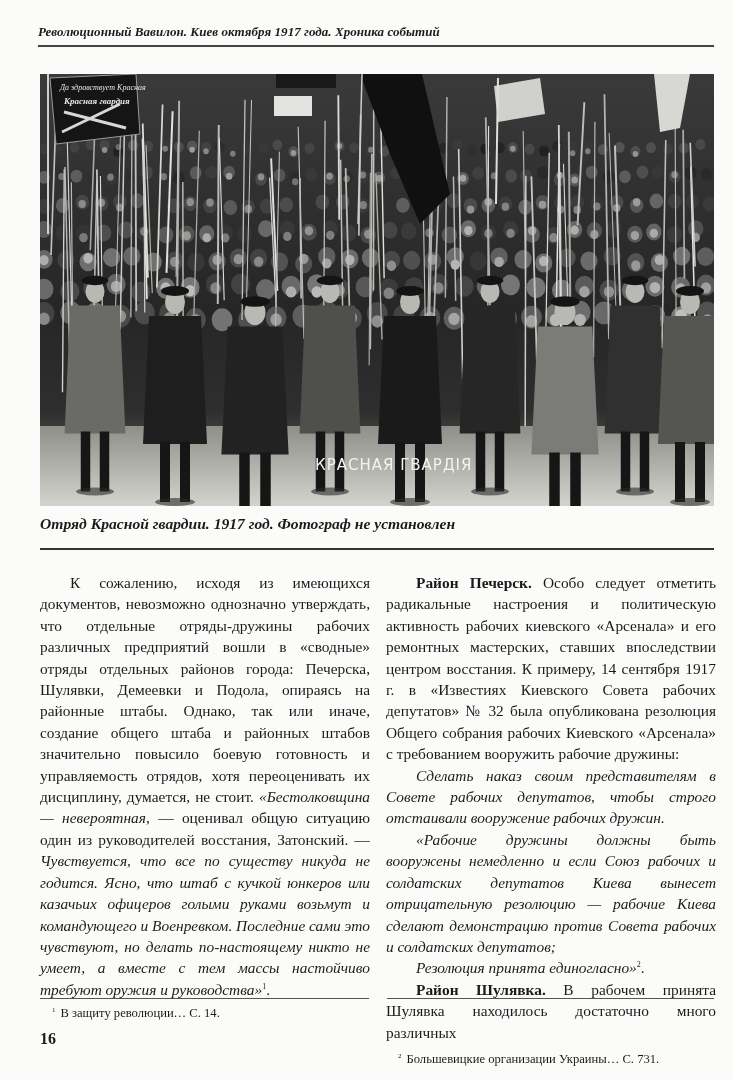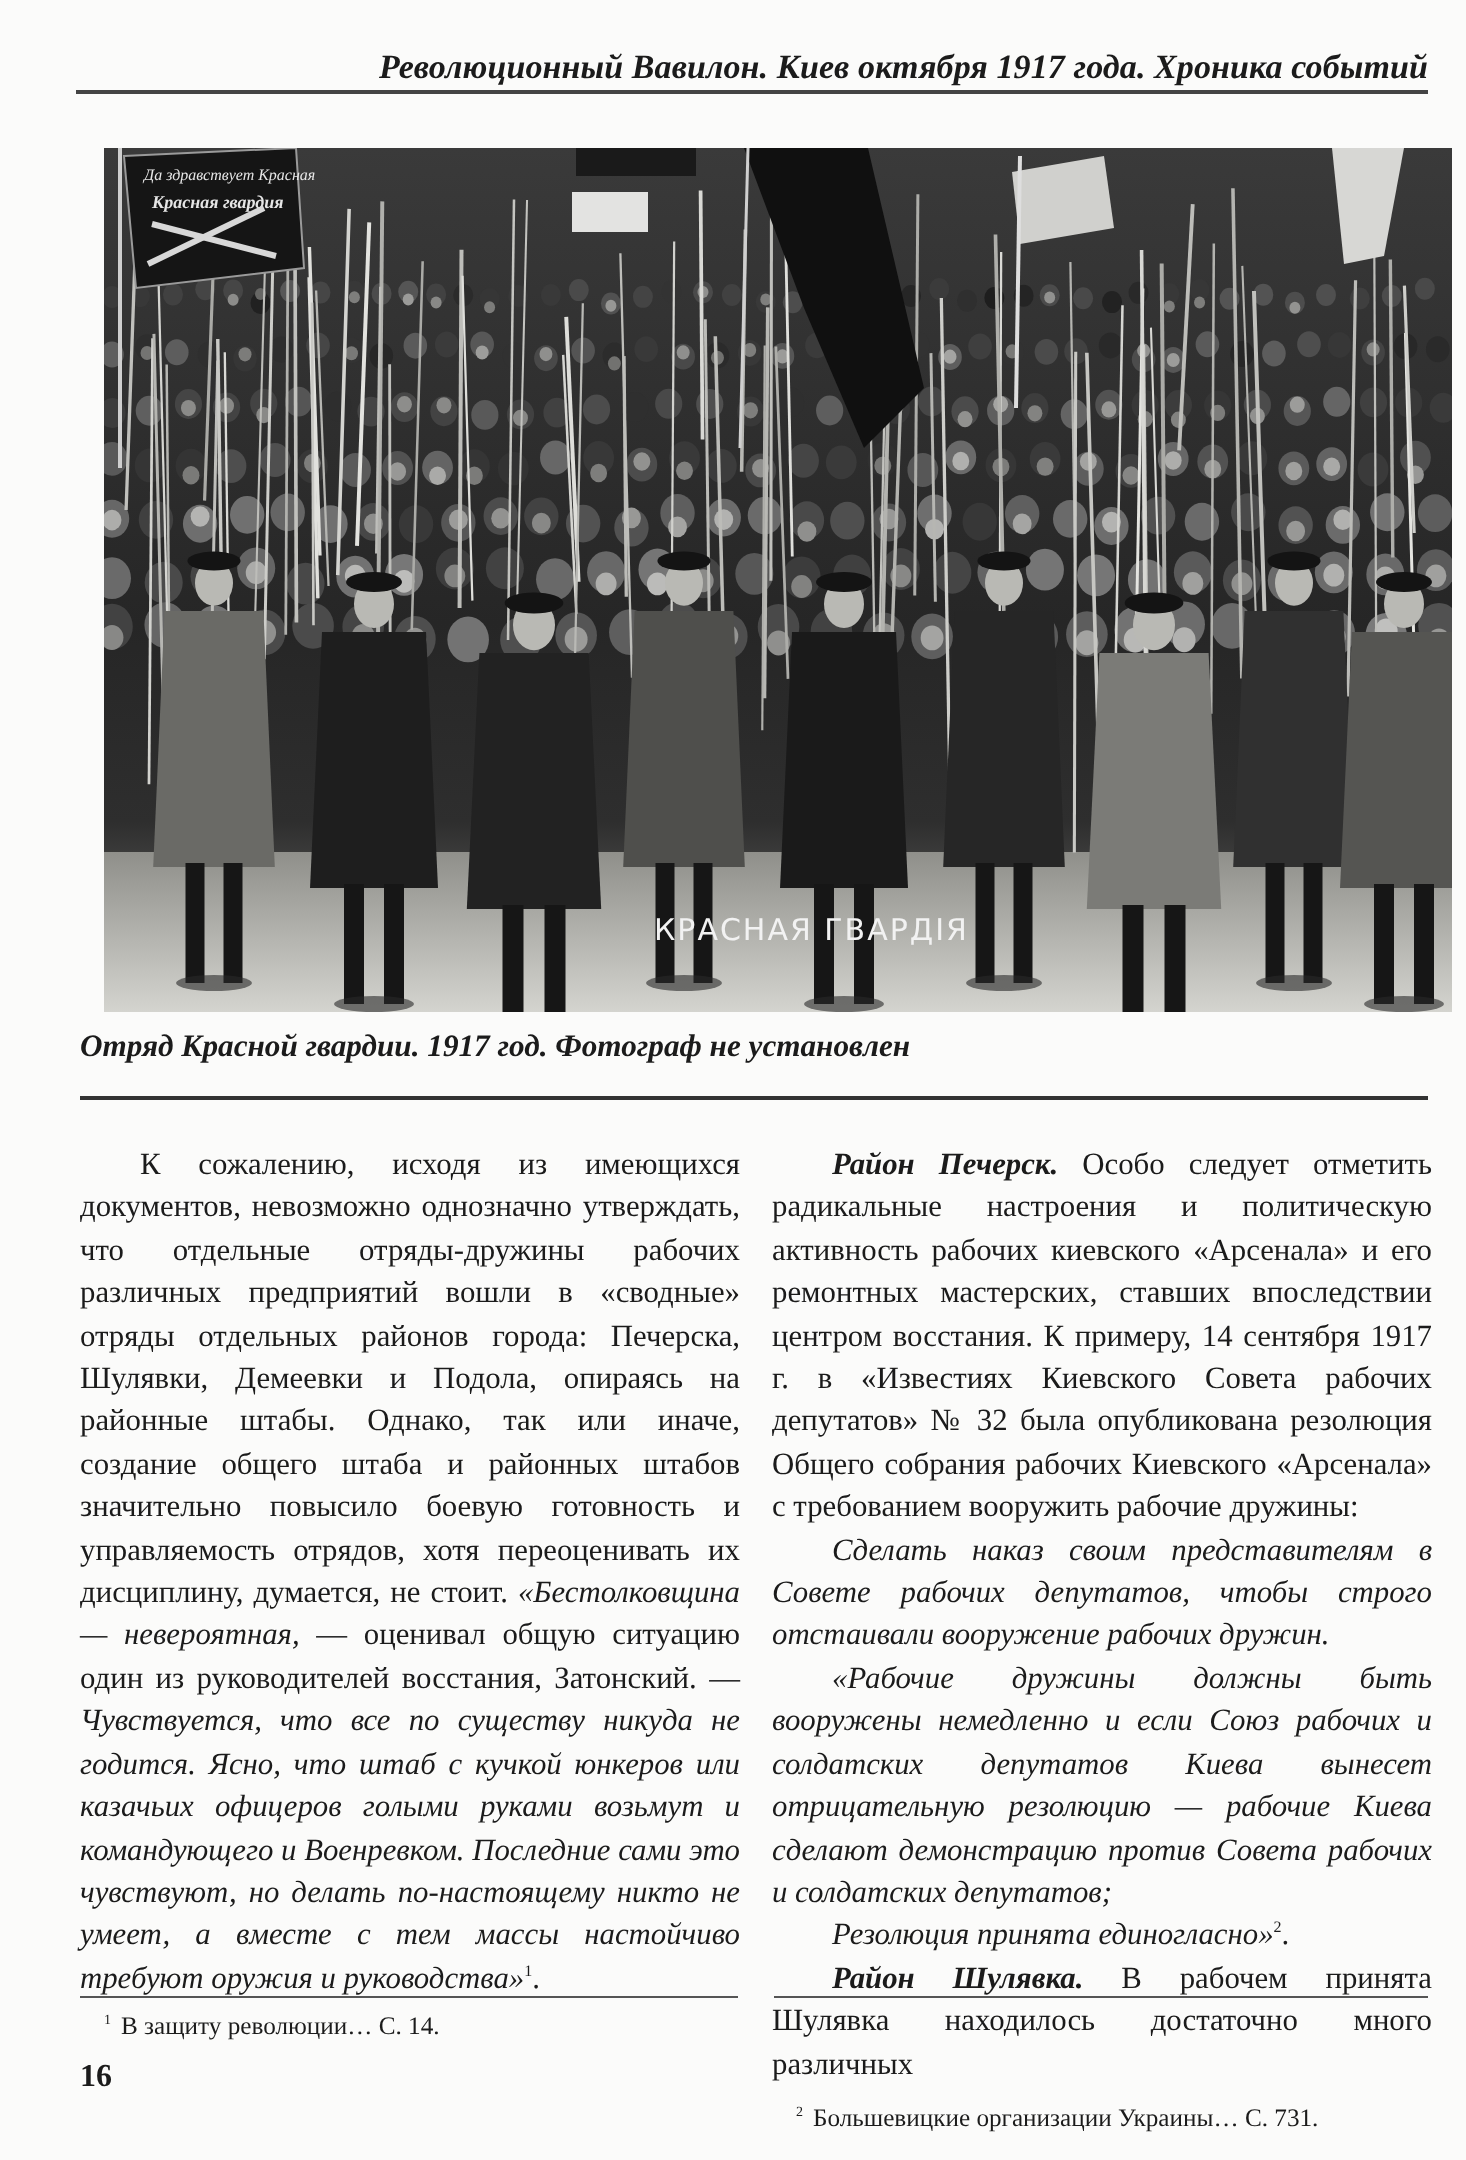--- a/index.html
+++ b/index.html
@@ -1,34 +1,34 @@
 <!DOCTYPE html>
 <html><head>
 <meta charset="utf-8">
 <style>
   html, body { margin: 0; padding: 0; background: #fbfbfa; }
   body { width: 733px; height: 1080px; position: relative; overflow: hidden;
          font-family: "DejaVu Serif", "Liberation Serif", serif; color: #1b1b1b; }
   .running-head { position: absolute; left: 38px; top: 24px; width: 676px;
     font-family: "Liberation Serif", serif; font-style: italic; font-weight: bold;
-    font-size: 17px; letter-spacing: 0.05px; white-space: nowrap; text-align: right; }
+    font-size: 13px; letter-spacing: 0.05px; white-space: nowrap; }
   .head-rule { position: absolute; left: 38px; top: 45px; width: 676px; height: 1.6px; background: #444; }
   .photo { position: absolute; left: 40px; top: 74px; width: 674px; height: 432px;
-    background: #2a2a2a; overflow: hidden; margin-left: 12px; }
+    background: #2a2a2a; overflow: hidden; }
   .photo svg { display: block; }
   .caption { position: absolute; left: 40px; top: 515px; width: 674px;
     font-family: "Liberation Serif", serif; font-style: italic; font-weight: bold; font-size: 15.6px; }
   .caption-rule { position: absolute; left: 40px; top: 548px; width: 674px; height: 1.6px; background: #333; }
   .col { position: absolute; top: 572px; width: 330px; font-family: "Liberation Serif", serif;
     font-size: 15.4px; line-height: 21.4px; text-align: justify; }
   .col.left { left: 40px; }
   .col.right { left: 386px; }
   .col p { margin: 0; text-indent: 30px; }
   .col .it { font-style: italic; }
-  .col b { font-weight: bold; font-style: italic; }
+  .col b { font-weight: bold; }
   sup { font-size: 8px; line-height: 0; vertical-align: 6px; }
   .fn-rule { position: absolute; top: 998px; height: 1.4px; background: #555; }
   .fn-rule.left { left: 40px; width: 329px; }
   .fn-rule.right { left: 387px; width: 327px; }
   .fn { position: absolute; top: 1006px; font-family: "Liberation Serif", serif; font-size: 12.6px; }
   .fn.left { left: 52px; }
   .fn.right { left: 398px; margin-top: 46px; }
   .fn sup { font-size: 7px; vertical-align: 5px; margin-right: 5px; }
   .page-number { position: absolute; left: 40px; top: 1030px; font-family: "Liberation Serif", serif;
     font-size: 16px; font-weight: bold; }

